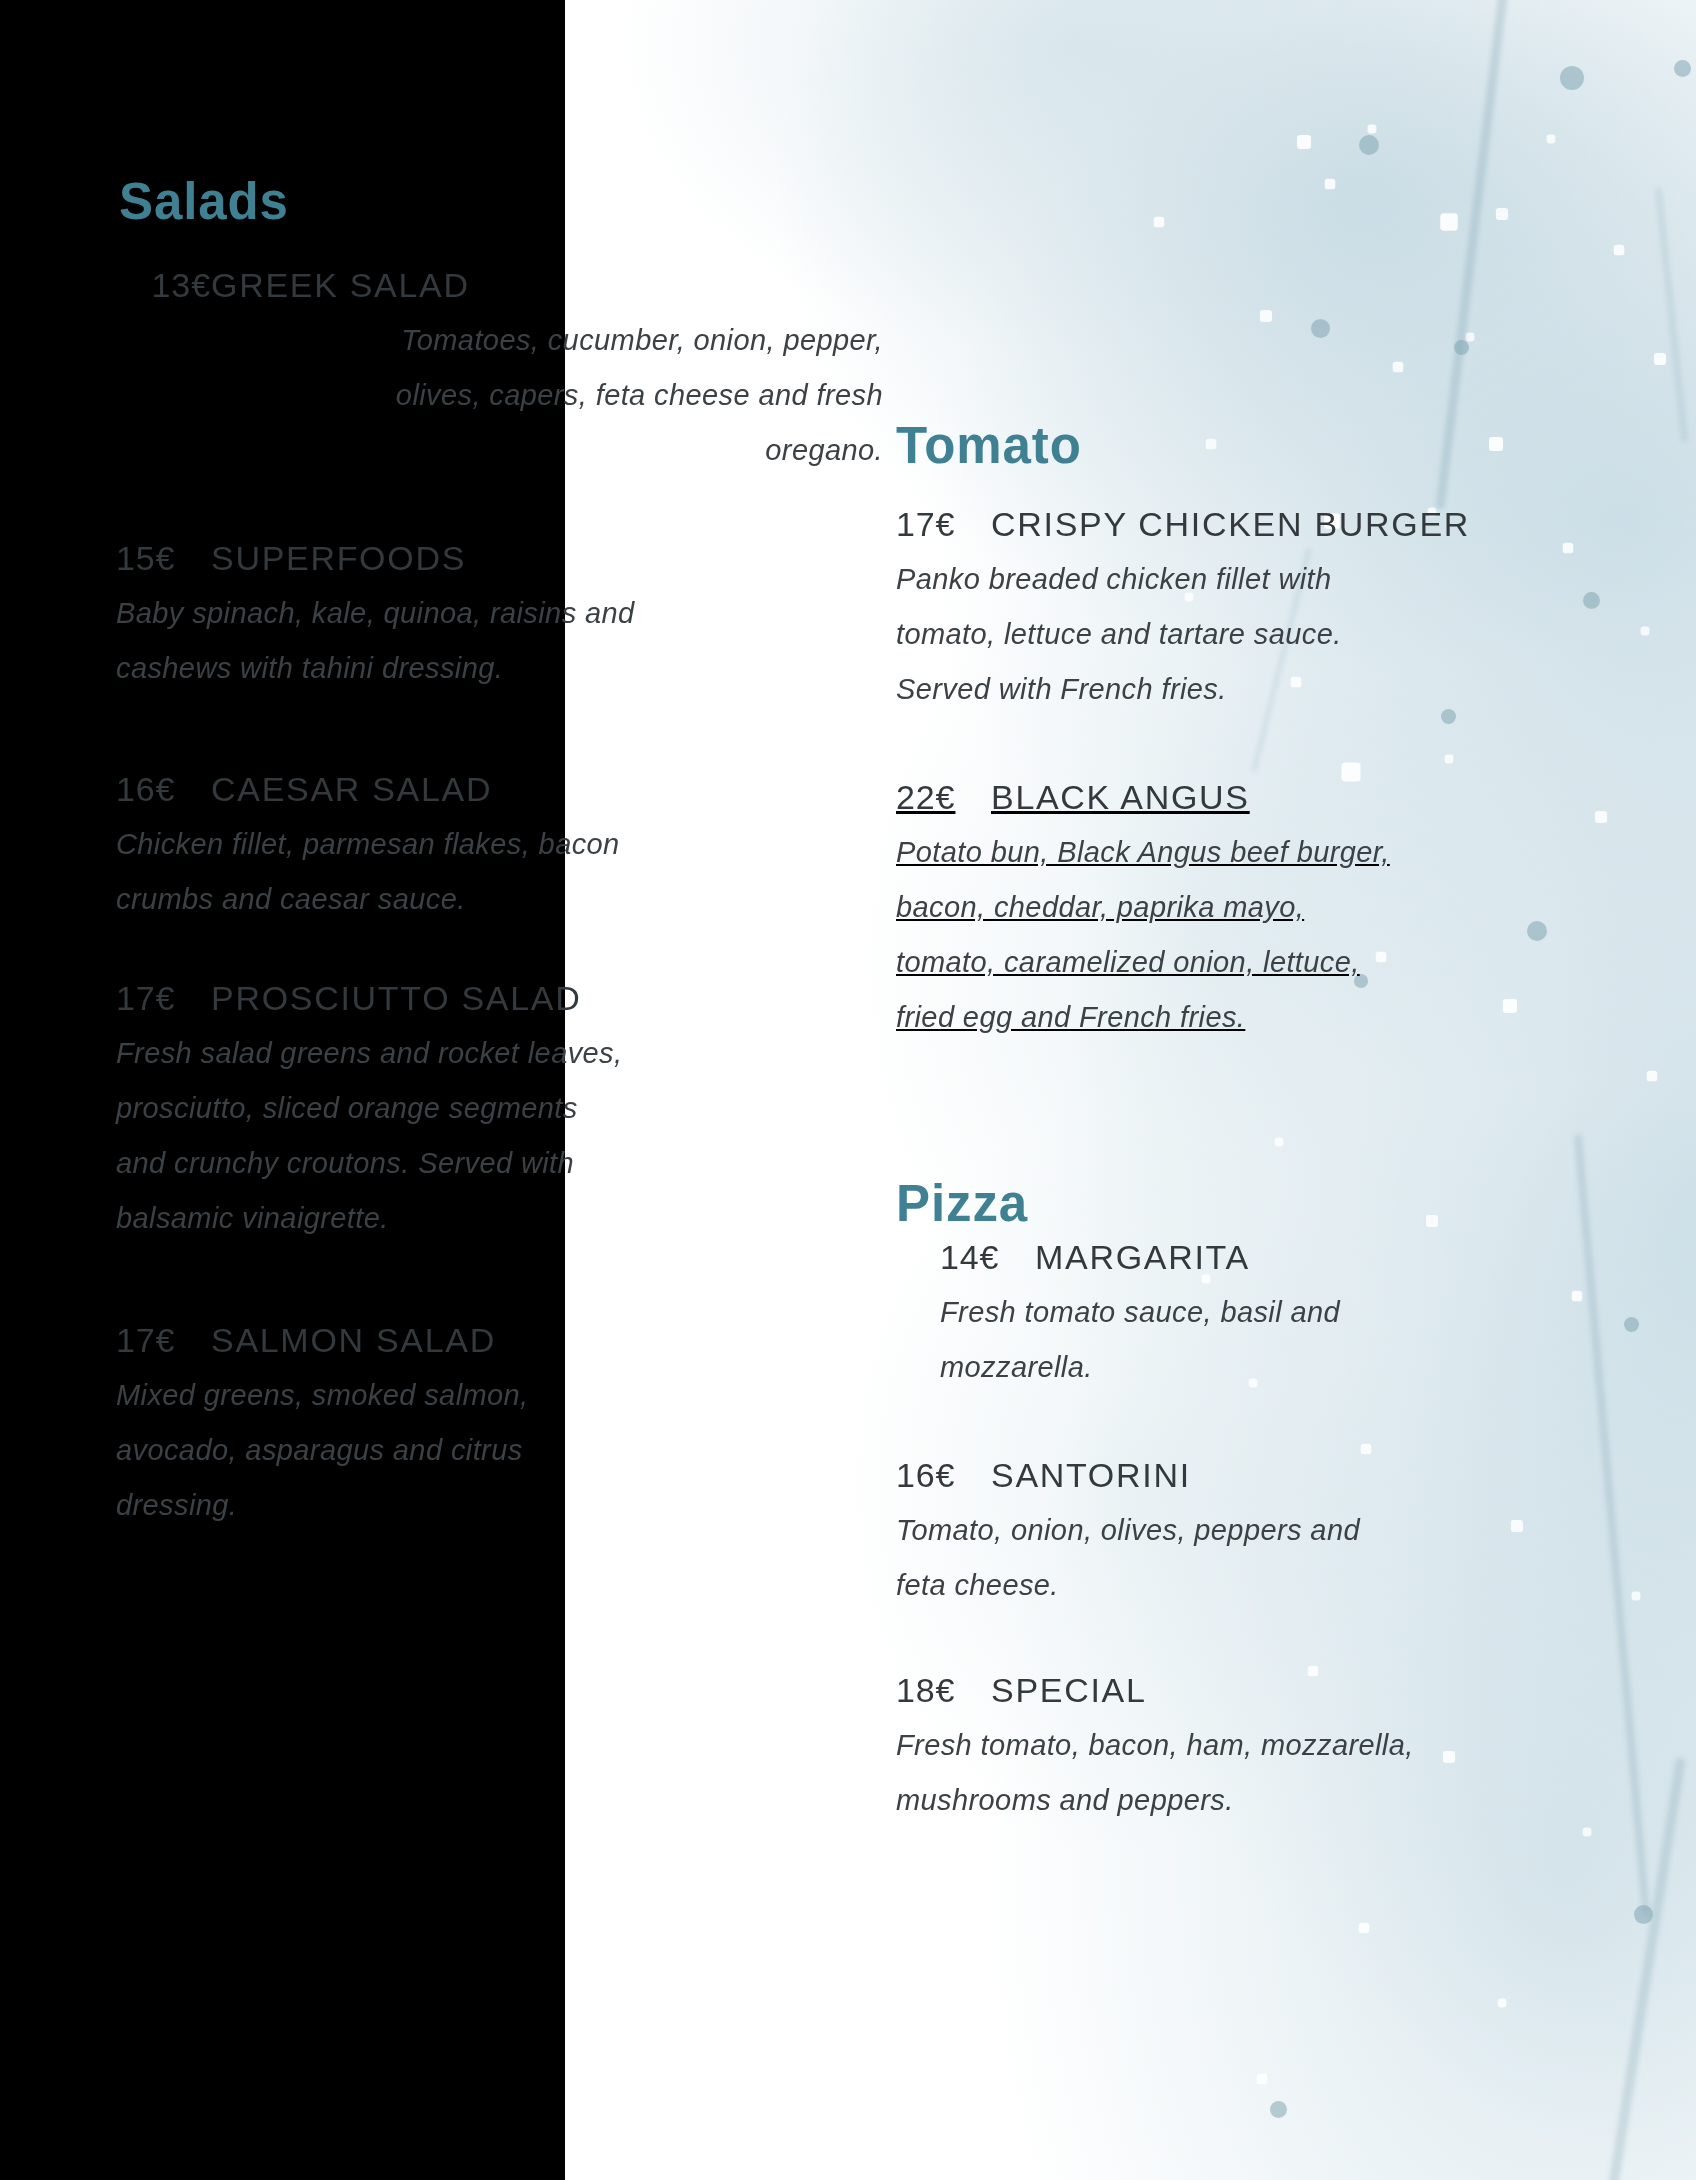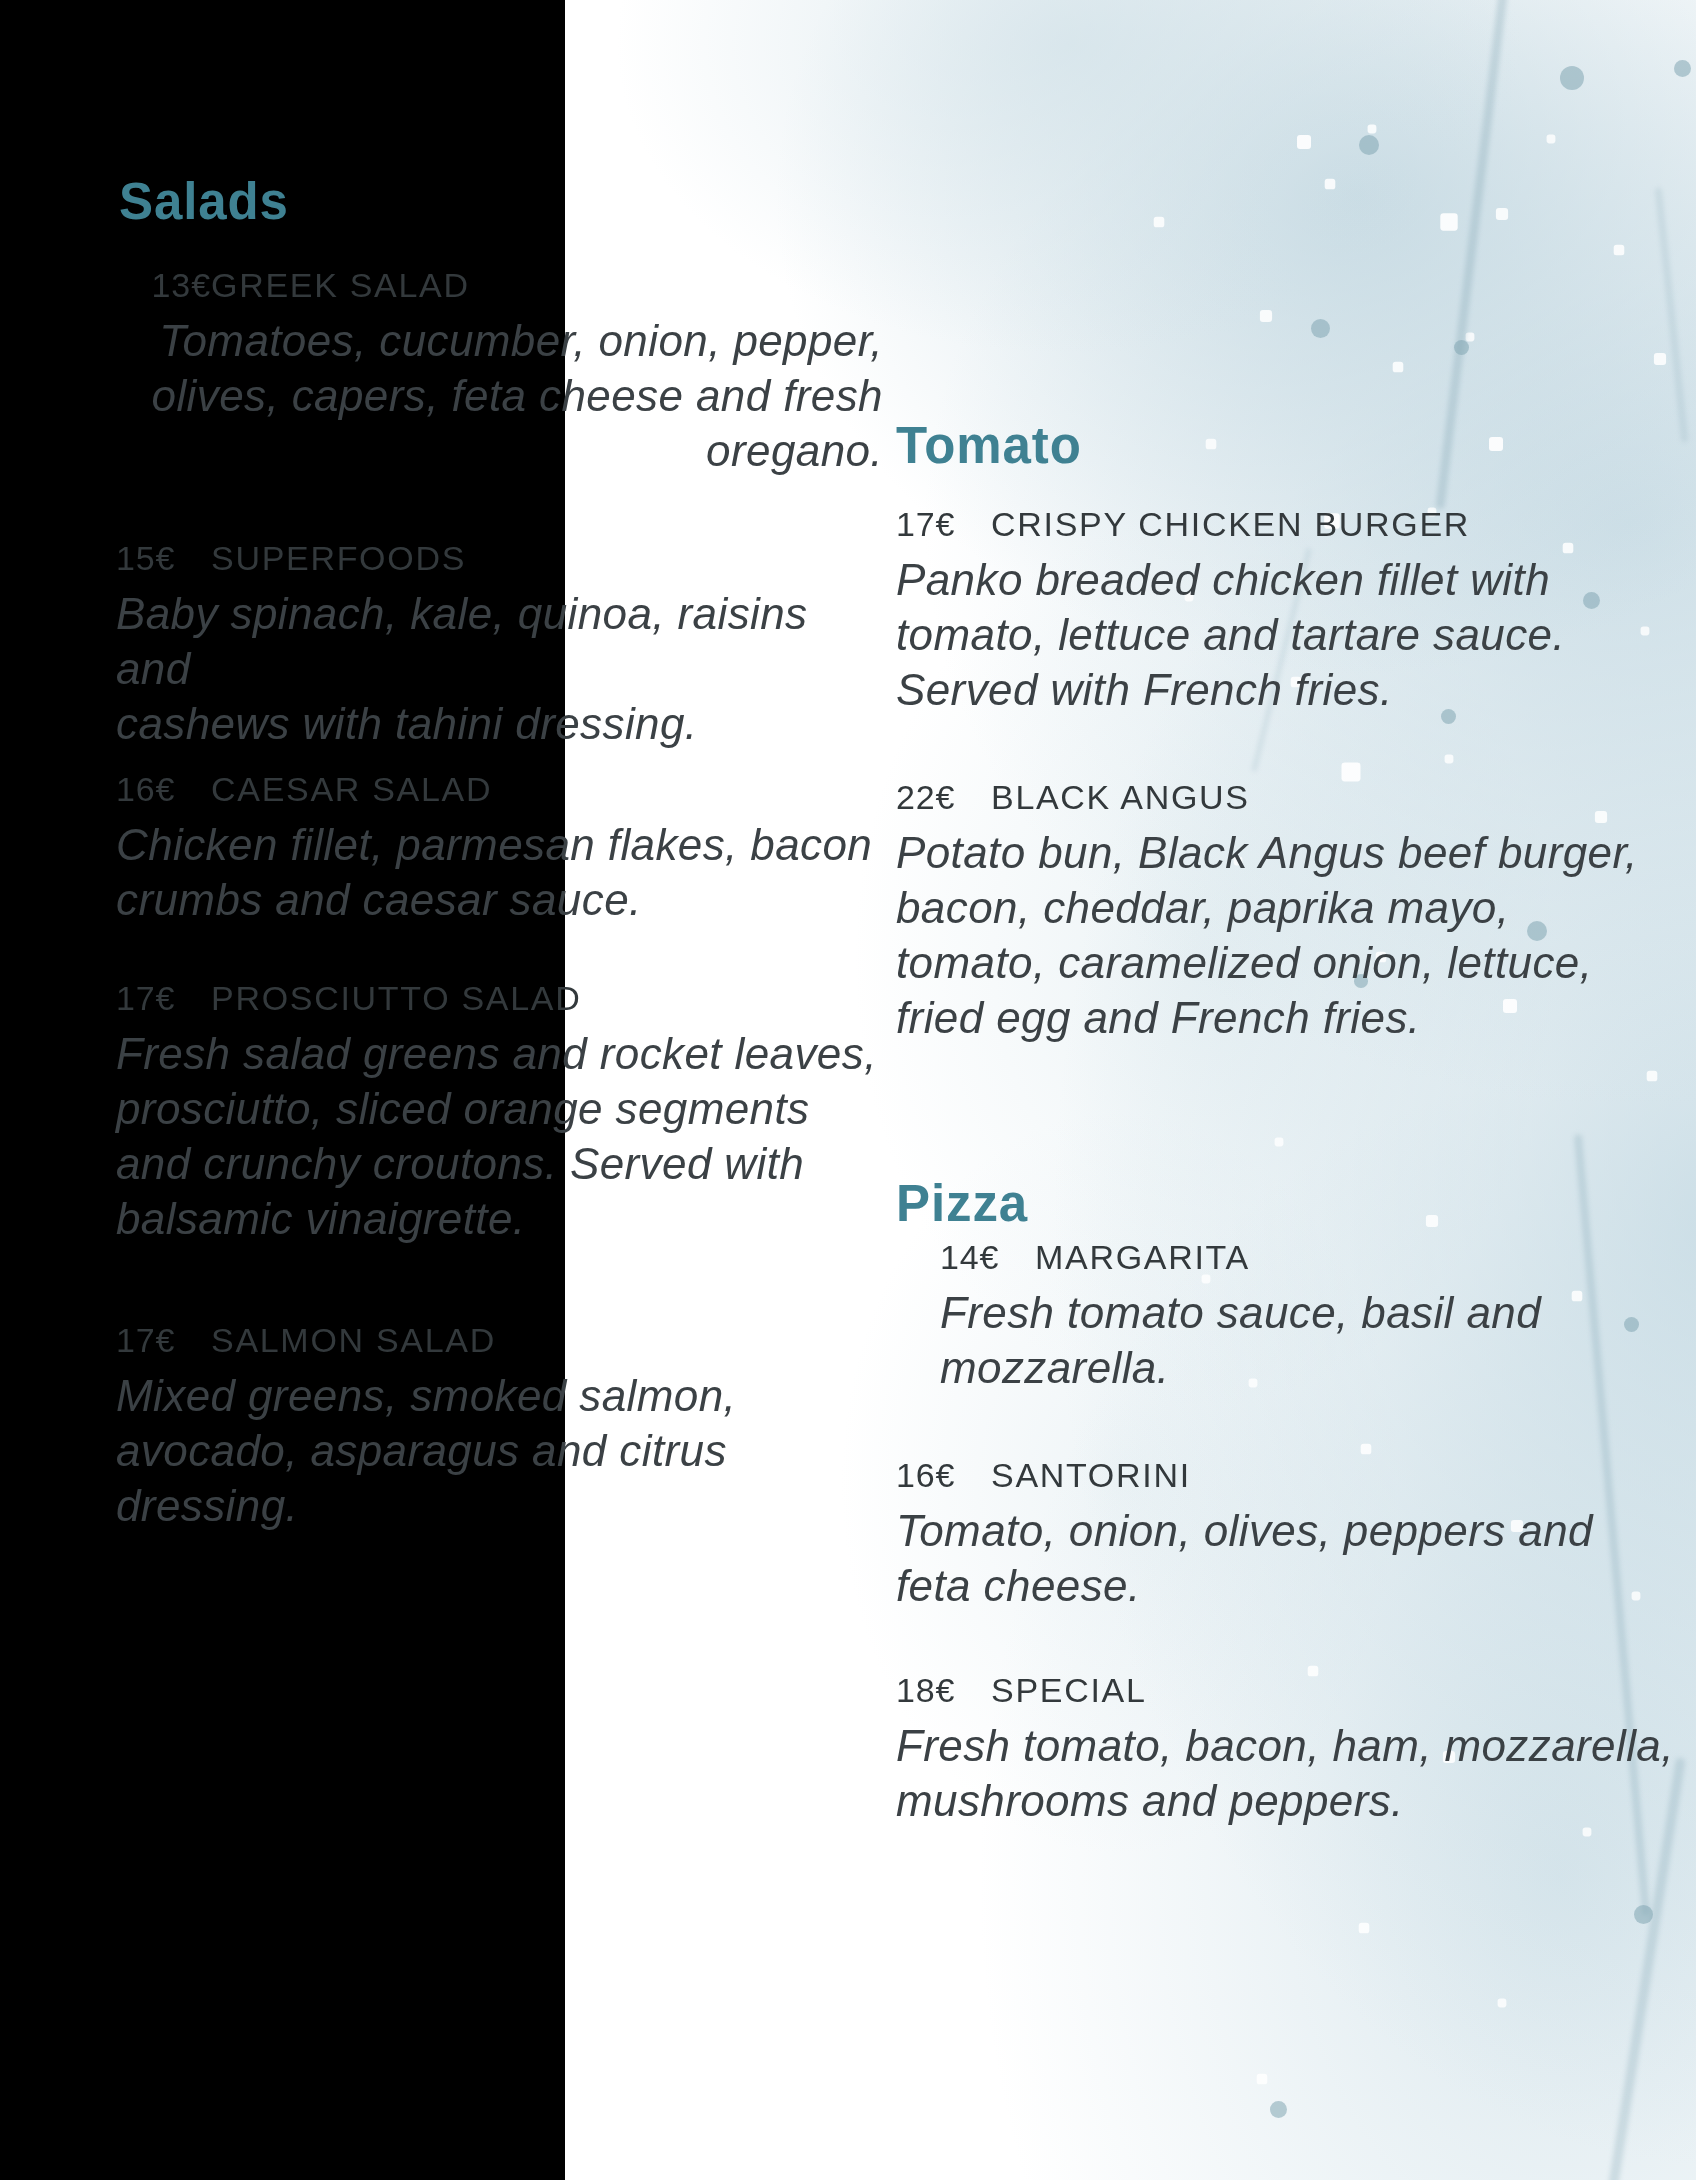--- a/index.html
+++ b/index.html
@@ -70,21 +70,21 @@
     letter-spacing:0.9px;color:#3f8192;
   }
   .item{position:absolute;}
   .col-l .item{left:116px;width:767px;}
   .col-r .item{left:896px;width:784px;}
   .row{display:flex;line-height:55px;font-size:34px;color:#33393c;}
   .price{width:95px;flex:none;letter-spacing:0.9px;}
   .name{letter-spacing:1.7px;}
   .desc{
     margin:0;white-space:pre-line;
-    font-style:italic;font-size:44px;line-height:55px;
+    font-style:italic;font-size:29px;line-height:55px;
     color:#3b4145;letter-spacing:0.4px;
   }
 </style>
 </head>
 <body>
 
 <div class="wash"></div>
 <div class="dots-white"></div>
 <div class="vein" style="left:1468px;top:-25.6px;width:8.5px;height:537px;transform:rotate(7deg);opacity:.55;"></div>
 <div class="vein" style="left:1608px;top:1133px;width:7.7px;height:784px;transform:rotate(-5deg);opacity:.5;"></div>
@@ -167,21 +167,21 @@
     <div class="item" style="top:497px;">
       <div class="row">
         <span class="price">17€</span>
         <span class="name">CRISPY CHICKEN BURGER</span>
       </div>
       <p class="desc">Panko breaded chicken fillet with
 tomato, lettuce and tartare sauce.
 Served with French fries.</p>
     </div>
 
-    <div class="item" style="top:770px;">
+    <div class="item" style="top:770px;text-decoration:underline;">
       <div class="row">
         <span class="price">22€</span>
         <span class="name">BLACK ANGUS</span>
       </div>
       <p class="desc">Potato bun, Black Angus beef burger,
 bacon, cheddar, paprika mayo,
 tomato, caramelized onion, lettuce,
 fried egg and French fries.</p>
     </div>
   </section>

